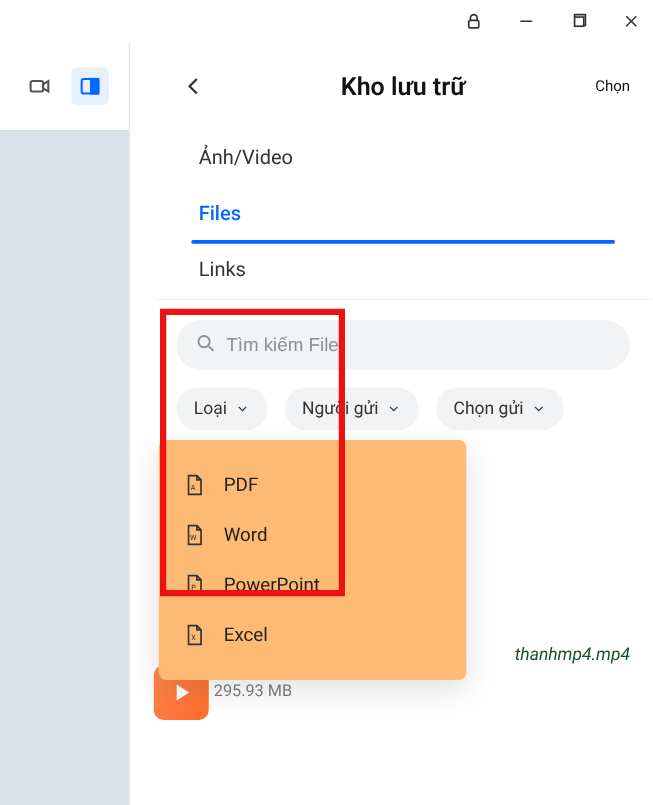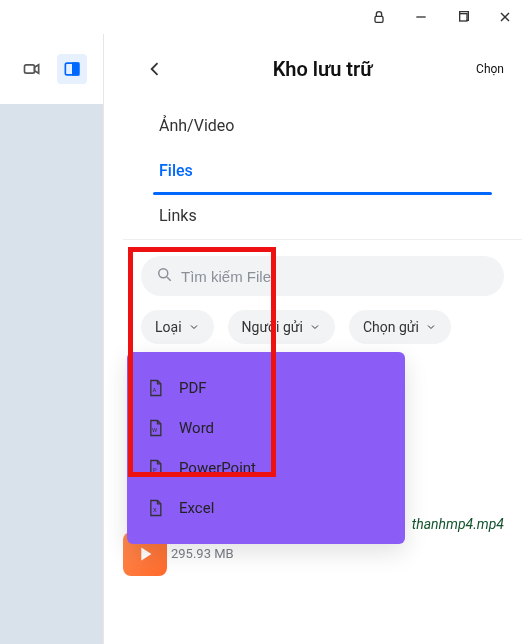--- a/index.html
+++ b/index.html
@@ -107,21 +107,21 @@
   .file-icon {
     width: 44px; height: 44px; border-radius: 8px;
     background: linear-gradient(135deg,#ff8a50,#ff6a2b);
     position:absolute; left: 0; top: 174px;
     display:flex; align-items:center; justify-content:center; color:#fff;
   }
 
   
   .popover {
     position:absolute; left: 4px; top: -6px;
-    width: 278px; background:#8b5cf6; border-radius: 6px;
+    width: 246px; background:#fdba74; border-radius: 6px;
     box-shadow: 0 8px 24px rgba(0,0,0,.12);
     padding: 16px 10px;
     z-index: 5;
   }
   .popover .item {
     display:flex; align-items:center; gap: 14px;
     padding: 9px 8px; font-size: 15px; color:#222; border-radius:4px;
   }
   .doc-ico { width:20px; height:22px; }
 

